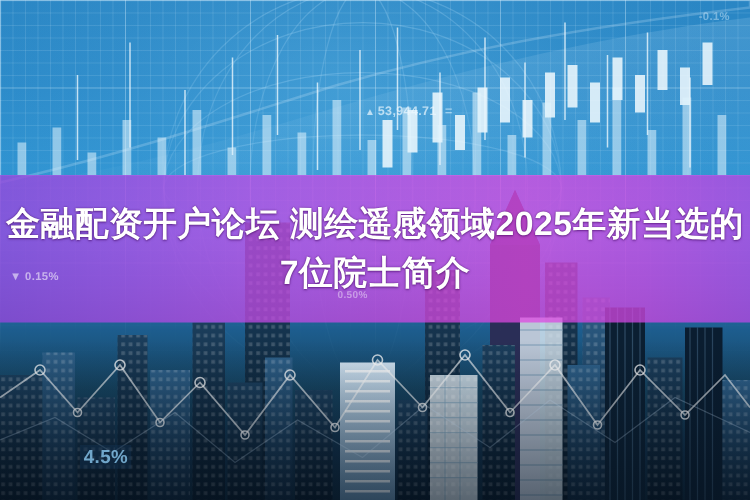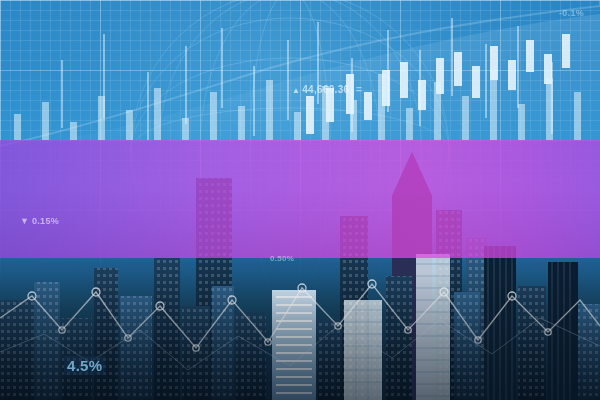--- a/index.html
+++ b/index.html
@@ -133,24 +133,23 @@
     font-size: 10px;
   }
   #ticker-index .arr { font-size: 8px; margin-right: 2px; }
   #ticker-top-right {
     right: 16px; top: 8px;
     color: rgba(225,243,255,0.42);
   }
   #ticker-left-pct {
     left: 8px; top: 216px;
     color: rgba(255,255,255,0.55);
-    margin-left: 12px;
   }
   #ticker-mid-pct {
-    left: 270px; top: 254px;
+    left: 270px; top: 231px;
     color: rgba(255,255,255,0.42);
     font-size: 8px;
   }
   #ticker-bottom-pct {
     left: 64px; top: 356px;
     color: rgba(150,215,255,0.72);
     font-size: 15px;
     background: rgba(20,55,90,0.35);
     padding: 1px 3px;
   }
@@ -455,23 +454,27 @@
       <circle cx="478" cy="340" r="3.2"></circle>
       <circle cx="548" cy="332" r="3.2"></circle>
     </g>
 
     <polyline points="0,352 44,334 90,362 140,330 188,370 238,336 290,366 340,324 392,358 440,320 492,354 540,318 600,346" fill="none" stroke="#cfe8ff" stroke-opacity="0.30" stroke-width="1"></polyline>
   </svg>
 
   <div class="layer" id="bottom-fade"></div>
 
   <div class="ticker" id="ticker-index">
-    <span class="arr">▲</span><span>44,660.36</span>
+    <span class="arr">▲</span><span>53,944.71</span>
   </div>
   <div class="ticker" id="ticker-marks">=</div>
 
   <div class="ticker" id="ticker-top-right">-0.1%</div>
   <div class="ticker" id="ticker-left-pct">▼ 0.15%</div>
   <div class="ticker" id="ticker-mid-pct">0.50%</div>
   <div class="ticker" id="ticker-bottom-pct">4.5%</div>
 
+  <div id="headline">
+    <div class="hl-line hl-line-1">金融配资开户论坛 测绘遥感领域2025年新当选的</div>
+    <div class="hl-line hl-line-2">7位院士简介</div>
+  </div>
 
 </div>
 
 </body></html>

